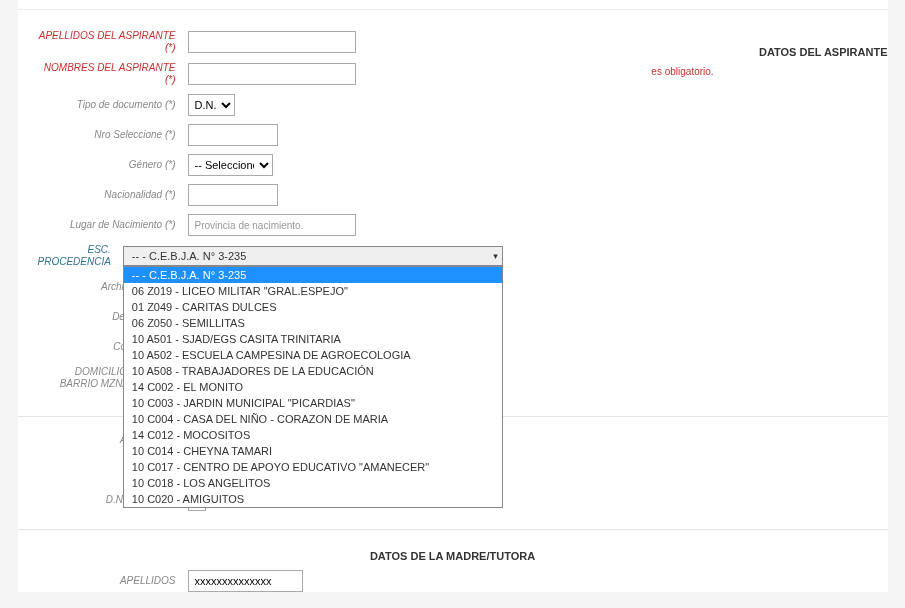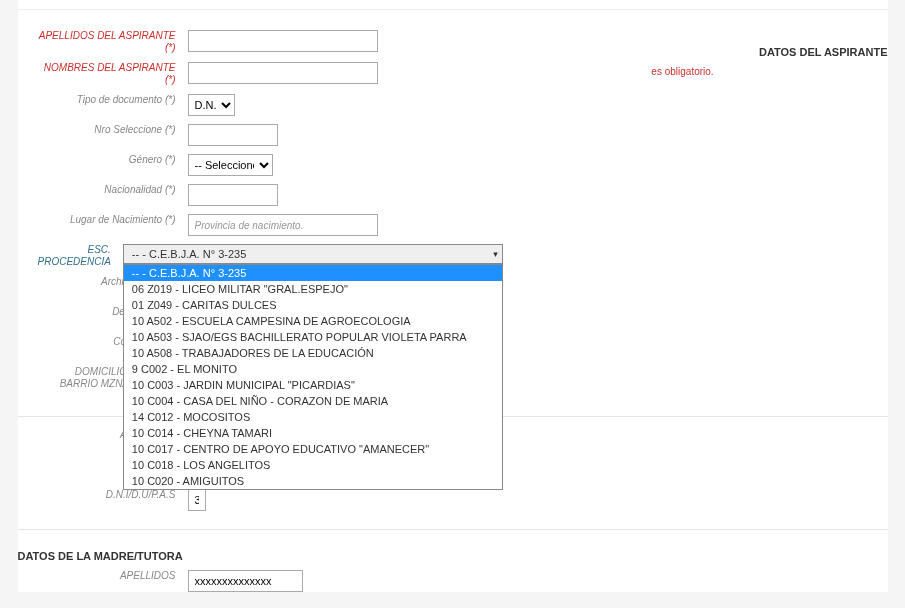--- a/index.html
+++ b/index.html
@@ -1,29 +1,29 @@
 <!DOCTYPE html>
 <html><head>
   <meta charset="utf-8">
   <style>
     * { box-sizing: border-box; margin: 0; padding: 0; }
     body { font-family: Arial, sans-serif; font-size: 11px; background: #f5f5f5; color: #333; }
     .page { background: #fff; margin: 0 auto; width: 870px; padding: 0; }
     .section-bar { height: 10px; background: #fff; border-bottom: 1px solid #eee; margin-bottom: 20px; }
-    .section-header { font-size: 11px; font-weight: bold; color: #333; padding: 8px 0; }
+    .section-header { text-align: center; font-size: 11px; font-weight: bold; color: #333; padding: 8px 0; }
     .error-msg { color: #c9302c; font-size: 10px; text-align: center; padding-left: 90px; }
     .form-area { display: flex; }
     .form-left { width: 400px; padding-left: 20px; }
     .form-right { flex: 1; padding-top: 8px; }
-    .form-row { display: flex; align-items: flex-start; margin-bottom: 8px; min-height: 22px; }
+    .form-row { display: flex; align-items: center; margin-bottom: 8px; min-height: 22px; }
     .form-label { width: 150px; text-align: right; padding-right: 12px; font-size: 10px; font-style: italic; color: #c9302c; line-height: 1.2; }
     .form-label.gray { color: #888; }
     .form-label.blue { color: #31708f; }
     .form-control { border: 1px solid #aaa; height: 22px; padding: 0 6px; font-size: 11px; background: #fff; }
-    .form-control.w190 { width: 190px; font-style: italic; }
+    .form-control.w190 { width: 168px; }
     .form-control.w90 { width: 90px; }
     .form-control.w115 { width: 115px; }
     .form-control.w47 { width: 47px; }
     .form-control.w85 { width: 85px; }
     .form-control.w70 { width: 70px; }
     input.form-control::placeholder { color: #999; font-size: 10px; }
     select.form-control { padding: 0 2px; }
     .cal-btn { width: 16px; height: 18px; border: 1px solid #999; background: #eee; margin-left: 2px; font-size: 8px; display: inline-flex; align-items: center; justify-content: center; cursor: pointer; }
     .dropdown-wrap { position: relative; }
     .select-closed { border: 1px solid #888; height: 20px; width: 380px; display: flex; align-items: center; justify-content: space-between; padding: 0 4px 0 8px; font-size: 11px; background: #efefef; cursor: pointer; }
@@ -90,24 +90,25 @@
         <div class="form-label blue">ESC. PROCEDENCIA</div>
         <div class="dropdown-wrap">
           <div class="select-closed">
             <span>-- - C.E.B.J.A. N° 3-235</span>
             <span class="arrow">▾</span>
           </div>
           <div class="dropdown-open" id="proc-dropdown">
               <div class="dropdown-item selected">-- - C.E.B.J.A. N° 3-235</div>
               <div class="dropdown-item">06 Z019 - LICEO MILITAR "GRAL.ESPEJO"</div>
               <div class="dropdown-item">01 Z049 - CARITAS DULCES</div>
+              <div class="dropdown-item">06 Z050 - SEMILLITAS</div>
+              <div class="dropdown-item">10 A501 - SJAD/EGS CASITA TRINITARIA</div>
               <div class="dropdown-item">10 A502 - ESCUELA CAMPESINA DE AGROECOLOGIA</div>
-              <div class="dropdown-item">10 A503 - SJAO/EGS BACHILLERATO POPULAR VIOLETA PARRA</div>
               <div class="dropdown-item">10 A508 - TRABAJADORES DE LA EDUCACIÓN</div>
-              <div class="dropdown-item">9 C002 - EL MONITO</div>
+              <div class="dropdown-item">14 C002 - EL MONITO</div>
               <div class="dropdown-item">10 C003 - JARDIN MUNICIPAL "PICARDIAS"</div>
               <div class="dropdown-item">10 C004 - CASA DEL NIÑO - CORAZON DE MARIA</div>
               <div class="dropdown-item">14 C012 - MOCOSITOS</div>
               <div class="dropdown-item">10 C014 - CHEYNA TAMARI</div>
               <div class="dropdown-item">10 C017 - CENTRO DE APOYO EDUCATIVO "AMANECER"</div>
               <div class="dropdown-item">10 C018 - LOS ANGELITOS</div>
               <div class="dropdown-item">10 C020 - AMIGUITOS</div>
             </div>
         </div>
       </div>

